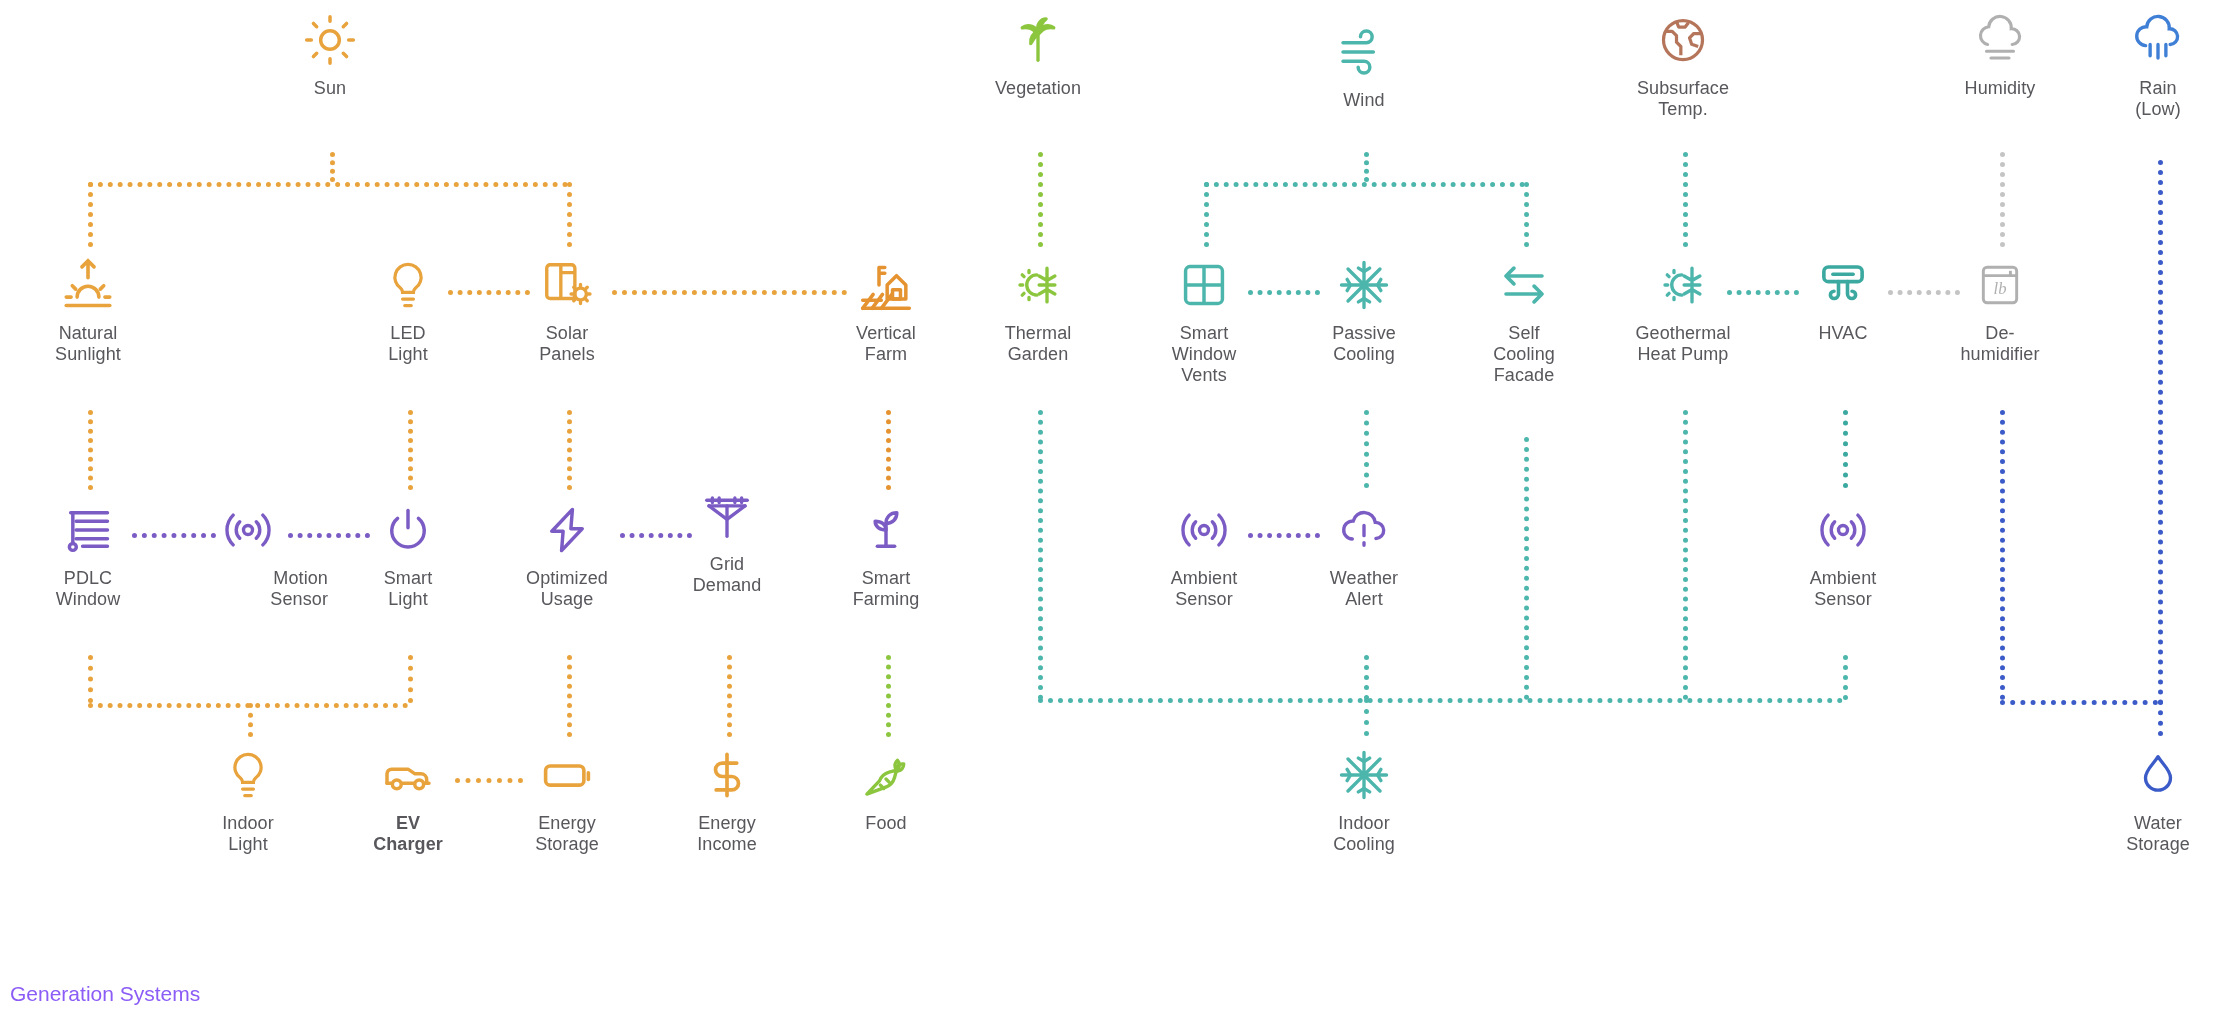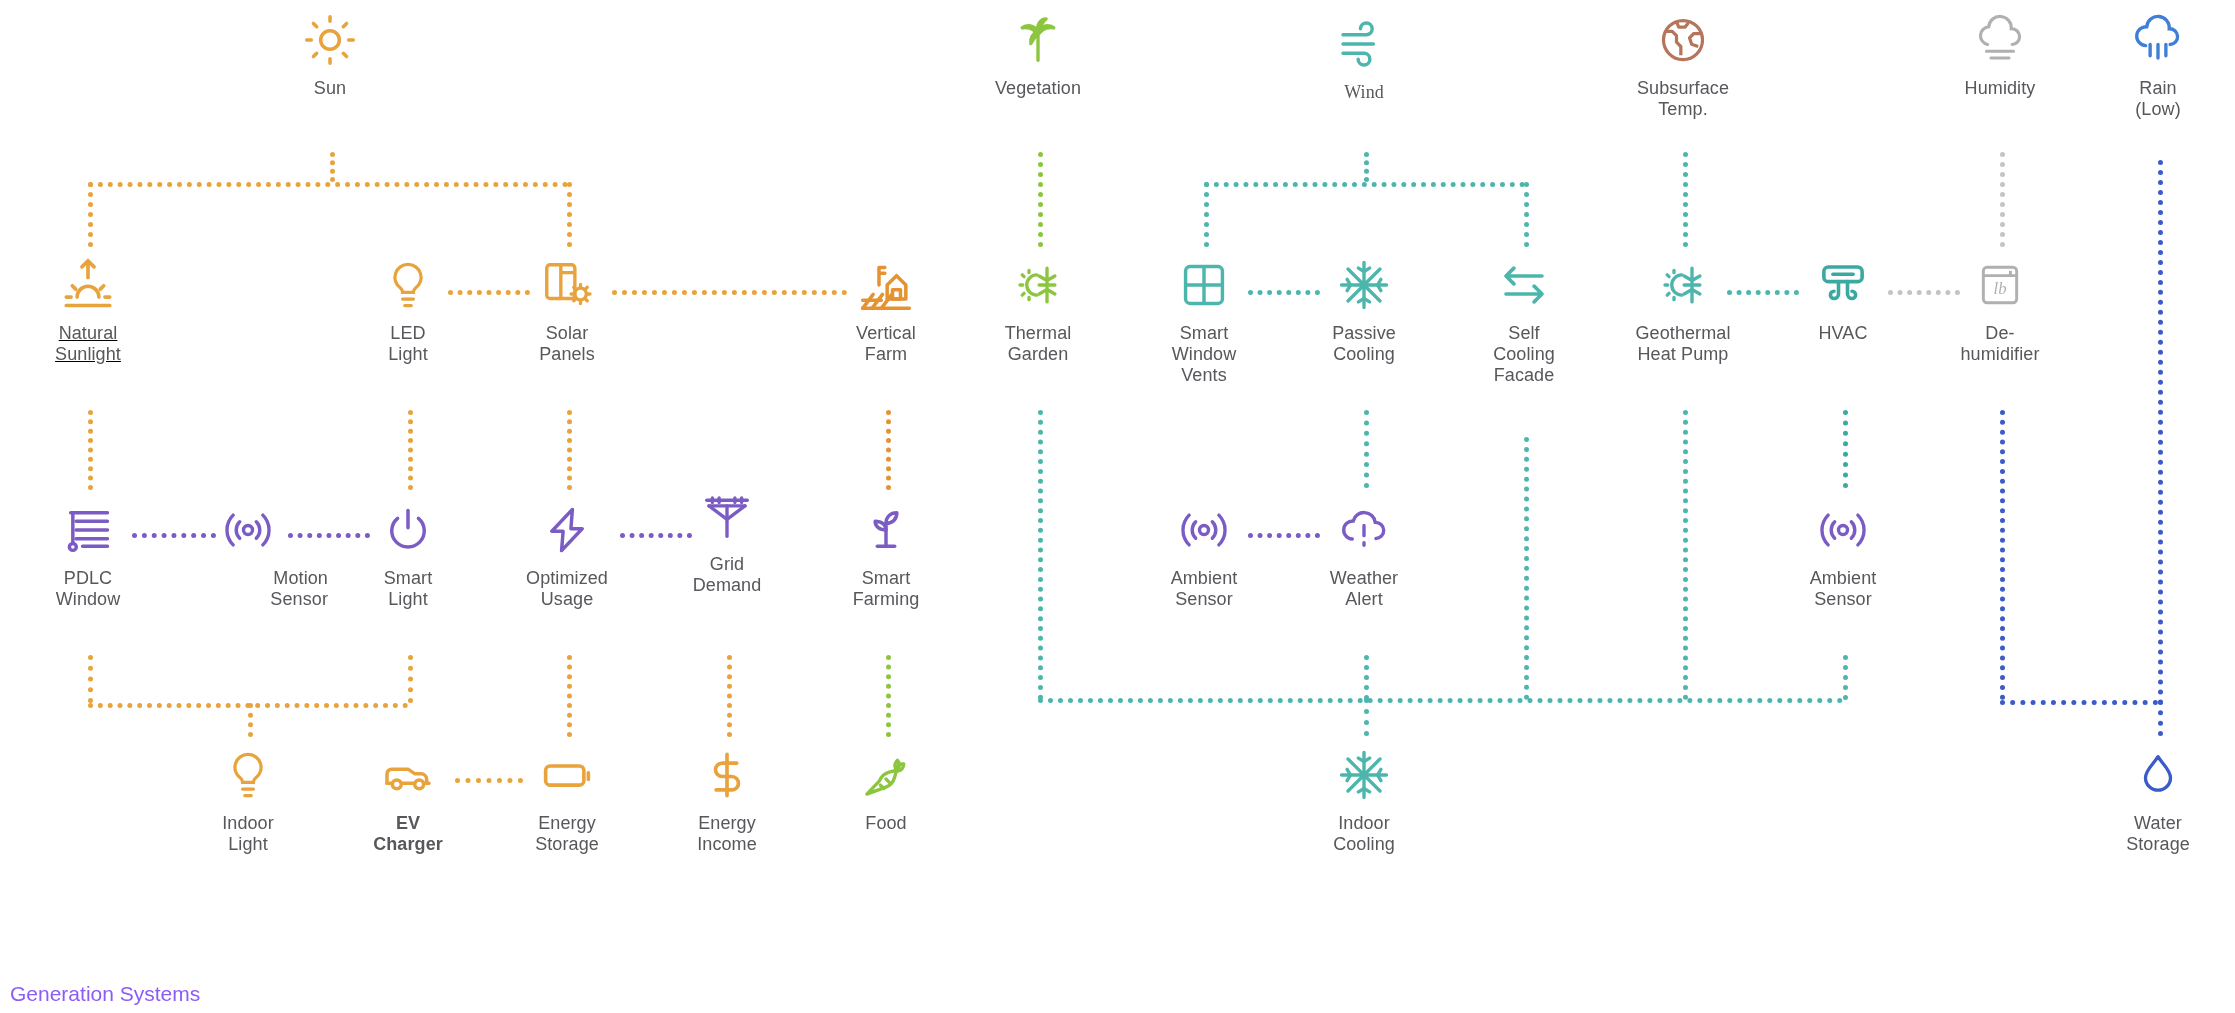--- a/index.html
+++ b/index.html
@@ -105,21 +105,21 @@
         <path d="M12 8v13"></path>
           <path d="M12 8c-1.8-2.4-5-3.2-7-1.4 2.4-.6 4.8.4 6 2"></path>
           <path d="M12 8c1.8-2.4 5-3.2 7-1.4-2.4-.6-4.8.4-6 2"></path>
           <path d="M12 8c-.6-2.9 1.2-5.4 3.6-5.4-1.6 1.2-2.4 3.2-2.2 5"></path>
           <path d="M12 8c-2.2 1-3.6 3.2-3.2 5.6 1-2 2.2-3.4 3.6-4.4"></path>
       </svg>
     </div>
     <div class="lbl">Vegetation</div>
   </div>
 
-  <div class="node" style="left:1364px;top:12px;font-family:Liberation Serif, serif;">
+  <div class="node" style="left:1364px;top:20px;">
     <div class="ico">
       <svg width="56" height="56" viewBox="0 0 24 24" fill="none" stroke="#4DB6AC" stroke-width="1.5" stroke-linecap="round">
         <path d="M3 8h10a2.5 2.5 0 1 0-2.5-2.5"></path>
           <path d="M3 12h13"></path>
           <path d="M3 16h9a2.5 2.5 0 1 1-2.5 2.5"></path>
       </svg>
     </div>
     <div class="lbl">Wind</div>
   </div>
 
@@ -148,21 +148,21 @@
     <div class="ico">
       <svg width="54" height="54" viewBox="0 0 24 24" fill="none" stroke="#3F7FD6" stroke-width="1.5" stroke-linecap="round">
         <path d="M6.5 14.5a4 4 0 0 1 .5-8.4A5 5 0 0 1 17 7a3.5 3.5 0 0 1 .4 7"></path>
           <path d="M8.5 14v5M12 14v6M15.5 14v5"></path>
       </svg>
     </div>
     <div class="lbl">Rain
 (Low)</div>
   </div>
 
-  <div class="node" style="left:88px;top:253px;text-decoration:underline;">
+  <div class="node" style="left:88px;top:253px;">
     <div class="ico">
       <svg width="58" height="58" viewBox="0 0 24 24" fill="none" stroke="#E8A33D" stroke-width="1.5" stroke-linecap="round">
         <path d="M12 2v7M9.5 4.5L12 2l2.5 2.5"></path>
           <path d="M7.5 17a4.5 4.5 0 0 1 9 0"></path>
           <path d="M3 17h2M19 17h2M5.5 12.3l1.4 1.4M18.5 12.3l-1.4 1.4"></path>
           <path d="M3 20.5h18"></path>
       </svg>
     </div>
     <div class="lbl">Natural
 Sunlight</div>

